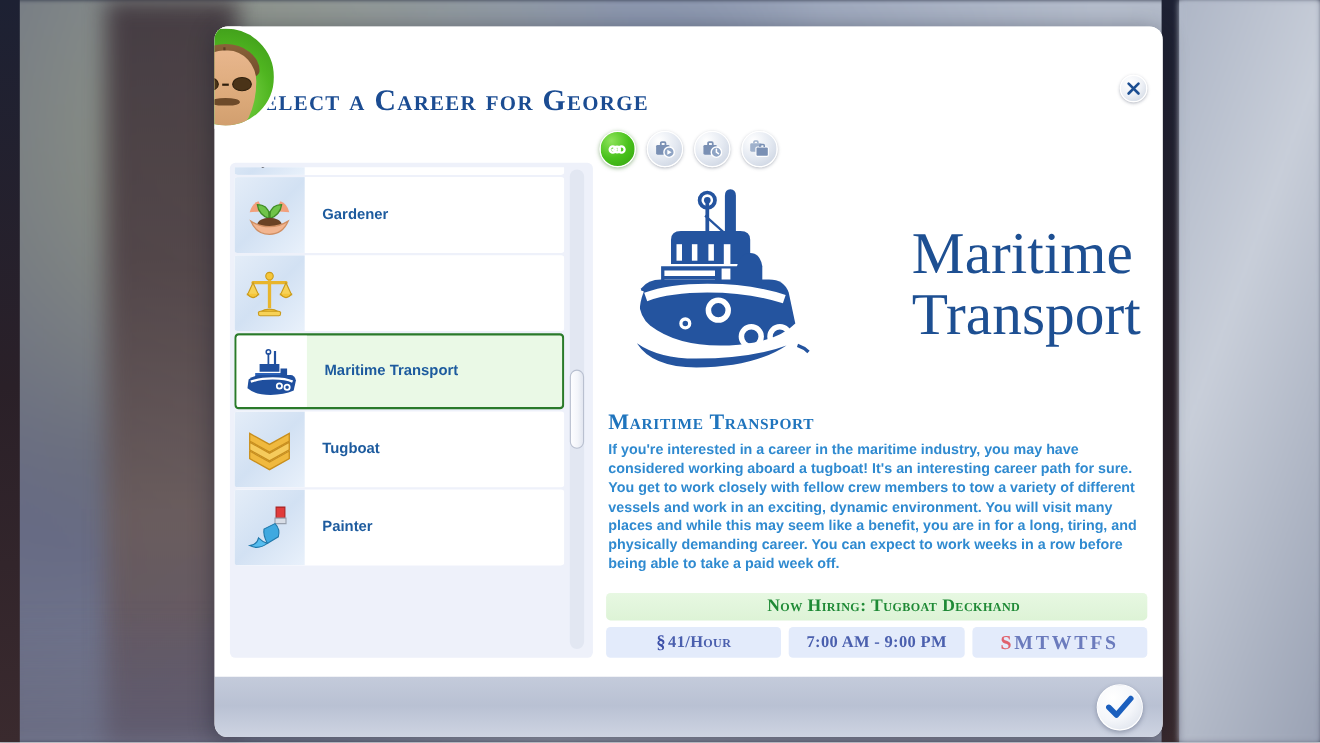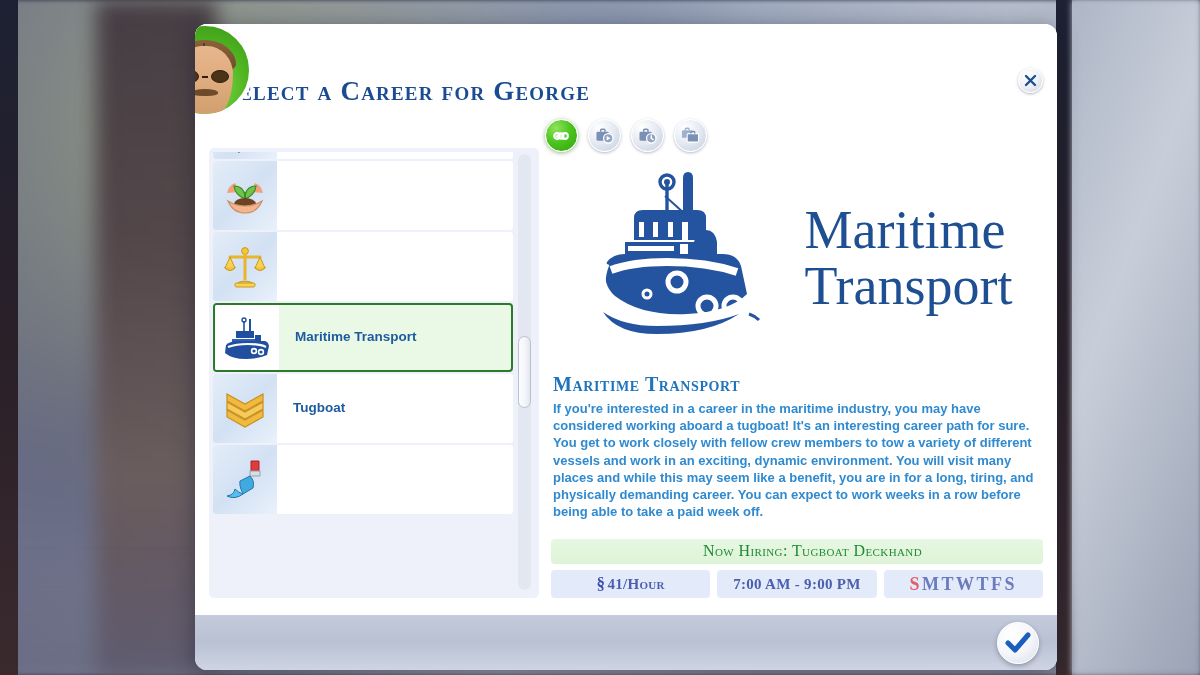--- a/index.html
+++ b/index.html
@@ -246,21 +246,21 @@
   #detail {
     flex: 1 1 auto;
     display: flex;
     flex-direction: column;
     padding-top: 2px;
   }
   #hero {
     height: 248px;
     display: flex;
     align-items: center;
-    justify-content: center;
+    justify-content: space-between;
     gap: 18px;
     padding: 0 6px;
   }
   #hero-art { flex: 0 0 auto; }
   #hero-title {
     font-family: "Liberation Serif", serif;
     font-size: 54px;
     line-height: 1.04;
     color: #1d4f92;
     text-align: left;
@@ -284,21 +284,21 @@
   }
 
   #hiring-banner {
     margin-top: 18px;
     height: 29px;
     border-radius: 4px;
     background: linear-gradient(180deg, #e7f8e2 0%, #ddf3d6 100%);
     display: flex; align-items: center; justify-content: center;
     font-family: "Liberation Serif", serif;
     font-variant: small-caps;
-    font-weight: 400;
+    font-weight: 700;
     font-size: 16px;
     letter-spacing: .4px;
     color: #1f8a36;
     padding-left: 31px;
   }
   #stat-row {
     margin-top: 6px;
     display: flex;
     gap: 7px;
   }
@@ -426,20 +426,21 @@
                 <svg width="48" height="46" viewBox="0 0 48 46">
                   <path d="M6 20 q2 -8 8 -10 l5 9 Z" fill="#f2a07c"></path>
                   <path d="M42 20 q-2 -8 -8 -10 l-5 9 Z" fill="#f2a07c"></path>
                   <path d="M24 26 q-10 -4 -11 -13 q9 0 11 9 Z" fill="#6fc44a" stroke="#3f8c26" stroke-width="1.2"></path>
                   <path d="M24 26 q10 -4 11 -13 q-9 0 -11 9 Z" fill="#6fc44a" stroke="#3f8c26" stroke-width="1.2"></path>
                   <path d="M24 30 V19" stroke="#3f8c26" stroke-width="2" fill="none"></path>
                   <ellipse cx="24" cy="31" rx="11" ry="6" fill="#6b4224"></ellipse>
                   <path d="M7 28 q5 12 17 12 q12 0 17 -12 q-8 5 -17 5 q-9 0 -17 -5 Z" fill="#f2b590" stroke="#d08f63" stroke-width="1.2"></path>
                 </svg>
               </div>
+              <div class="career-label">Gardener</div>
             </div>
 
             <div class="career-row">
               <div class="career-icon">
                 <svg width="48" height="46" viewBox="0 0 48 46">
                   <circle cx="24" cy="7" r="3.4" fill="#f5c63a" stroke="#c99a1c" stroke-width="1"></circle>
                   <path d="M24 10 V36" stroke="#e8b52c" stroke-width="3"></path>
                   <path d="M9 13 H39" stroke="#e8b52c" stroke-width="3" stroke-linecap="round"></path>
                   <path d="M9 13 L4 24 H14 Z" fill="#f7d257" stroke="#c99a1c" stroke-width="1"></path>
                   <path d="M39 13 L34 24 H44 Z" fill="#f7d257" stroke="#c99a1c" stroke-width="1"></path>
@@ -484,20 +485,21 @@
 
             <div class="career-row">
               <div class="career-icon">
                 <svg width="48" height="46" viewBox="0 0 48 46">
                   <path d="M30 4 h8 v10 h-8 Z" fill="#e03b3b" stroke="#a82222" stroke-width="1"></path>
                   <path d="M29 14 h10 v5 h-10 Z" fill="#d8dde6" stroke="#98a0ad" stroke-width="1"></path>
                   <path d="M29 19 q5 5 3 12 l-10 6 q-4 -8 -3 -13 Z" fill="#3fa9e0" stroke="#2179ab" stroke-width="1"></path>
                   <path d="M22 37 q-8 6 -16 2 q7 -1 8 -7 q4 4 8 5 Z" fill="#56bdef" stroke="#2179ab" stroke-width="1"></path>
                 </svg>
               </div>
+              <div class="career-label">Painter</div>
             </div>
 
           </div>
 
           <div id="scroll-track">
             <div id="scroll-thumb"></div>
           </div>
         </div>
 
         <div id="detail">

